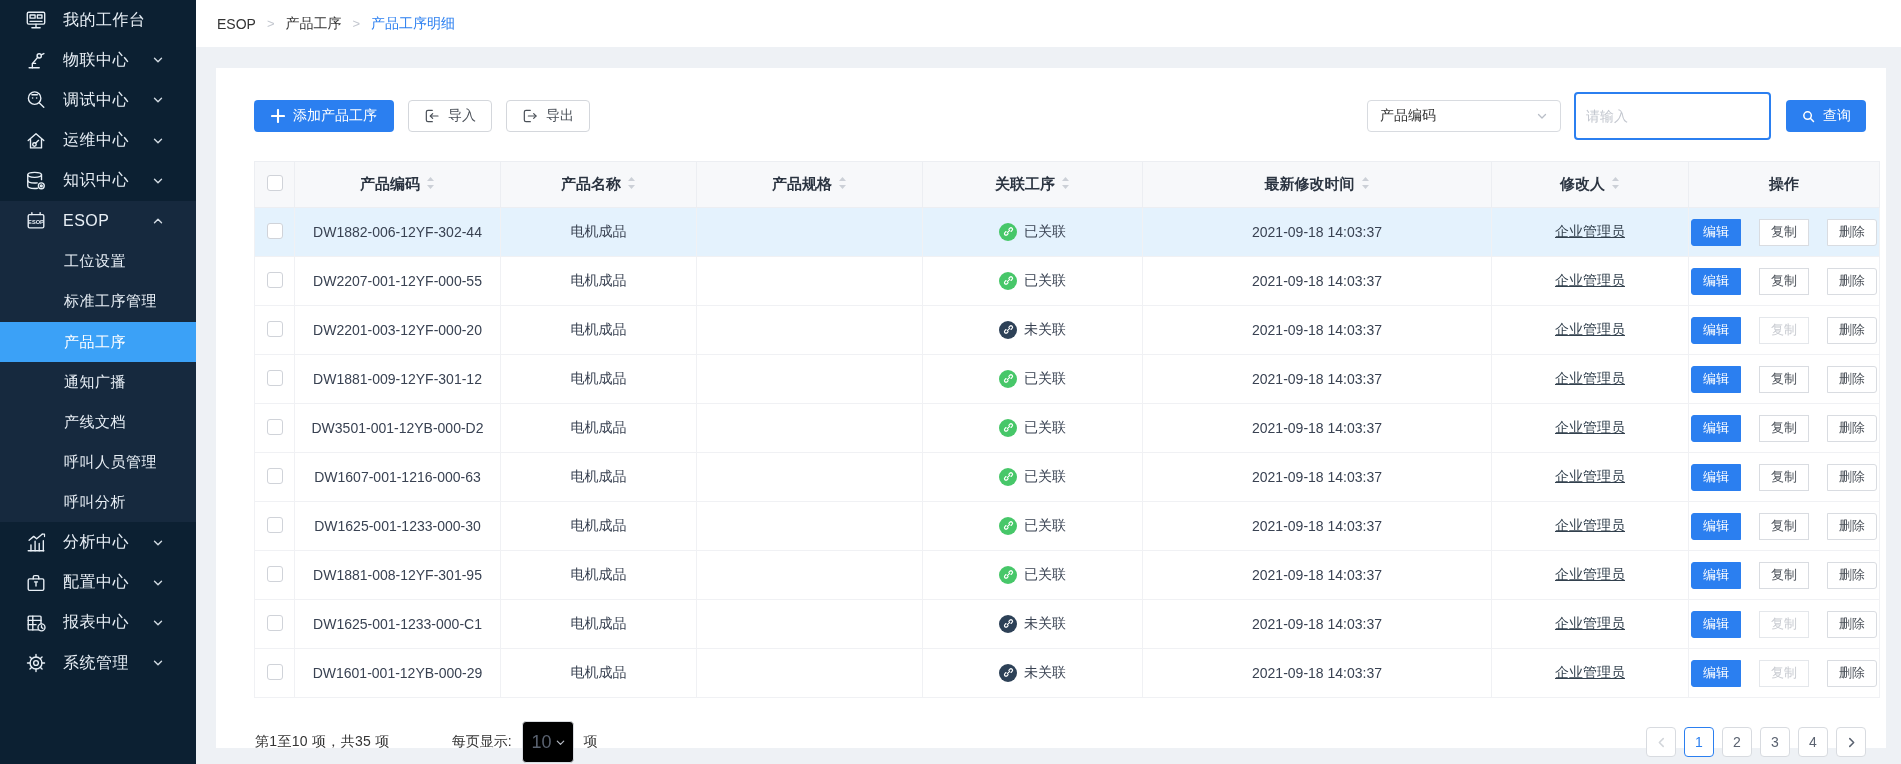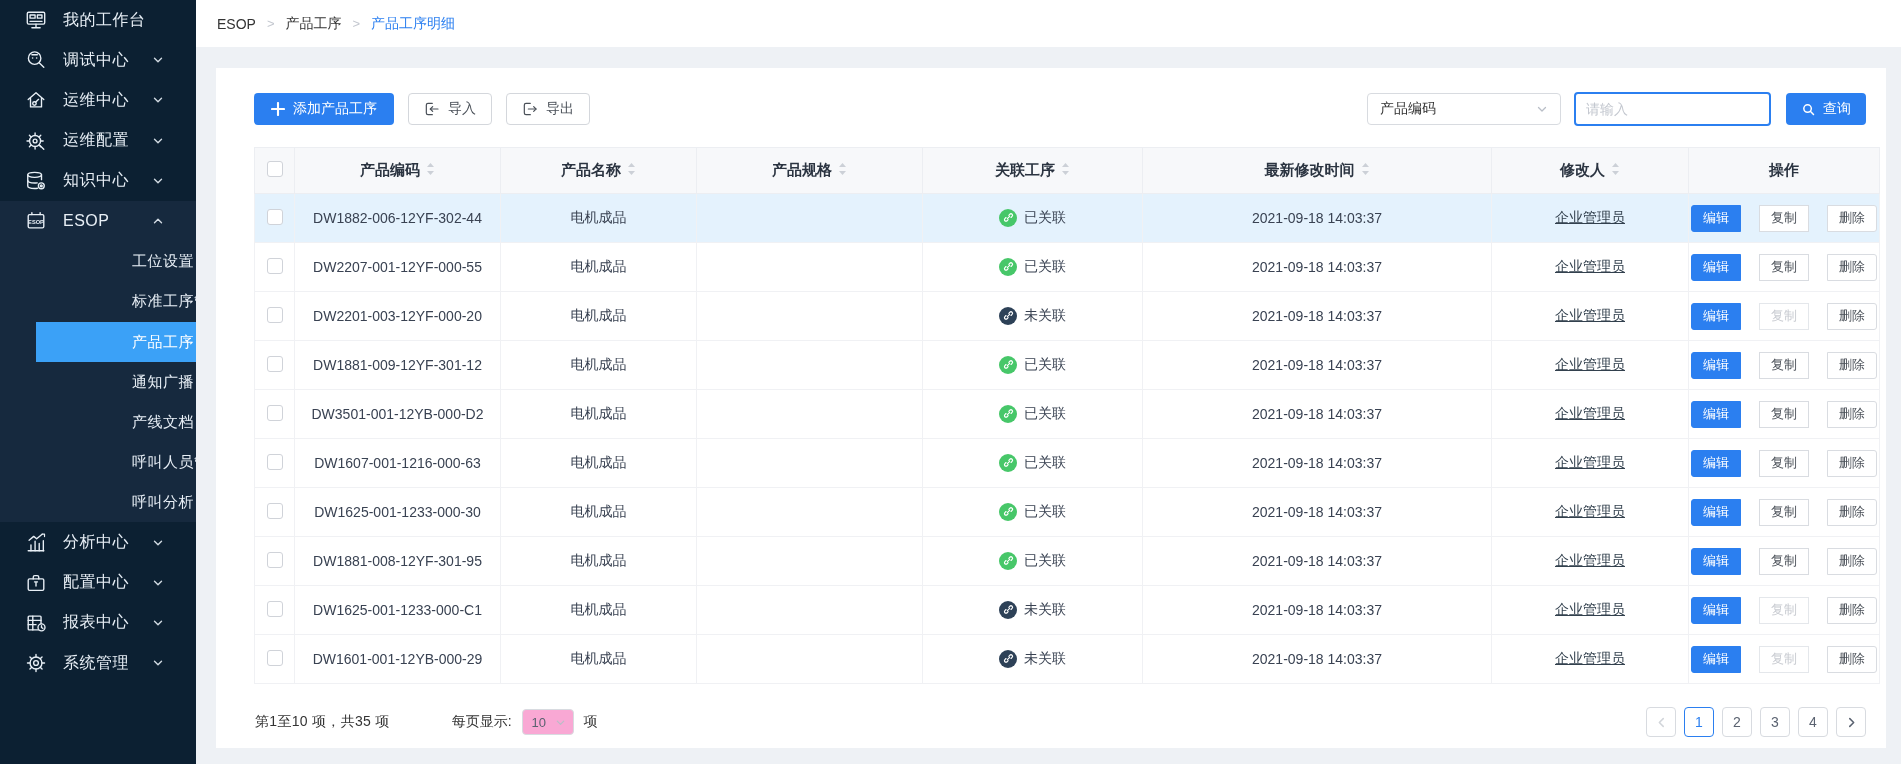--- a/index.html
+++ b/index.html
@@ -7,21 +7,21 @@
   body { font-family:"Liberation Sans","DejaVu Sans",sans-serif; background:#eef1f5; overflow:hidden; font-size:14px; color:#333; }
   .app { display:flex; width:100%; height:100%; }
 
   
   .sidebar { width:196px; flex:0 0 196px; background:#0c2032; color:#e8eff6; overflow:hidden; }
   .nav-item { height:40.2px; display:flex; align-items:center; padding:0 32px 0 24px; cursor:pointer; }
   .nav-item .ico { width:24px; height:24px; margin-right:15px; flex:0 0 24px; display:flex; align-items:center; justify-content:center; }
   .nav-item .lbl { font-size:16px; flex:1; white-space:nowrap; letter-spacing:.5px; }
   .nav-item .chev { display:flex; opacity:.9; }
   .esop-section { background:#16293e; }
-  .sub-item { height:40.2px; line-height:40.2px; padding-left:96px; font-size:15px; cursor:pointer; white-space:nowrap; letter-spacing:.5px;margin-left:36px; }
+  .sub-item { height:40.2px; line-height:40.2px; padding-left:64px; font-size:15px; cursor:pointer; white-space:nowrap; letter-spacing:.5px; }
   .sub-item.active { background:#3ba1f7; color:#fff; }
 
   
   .main { flex:1; display:flex; flex-direction:column; min-width:0; }
   .crumb-bar { height:47px; flex:0 0 47px; background:#fff; display:flex; align-items:center; padding-left:21px; }
   .crumb { font-size:14px; color:#333; }
   .crumb.link { cursor:pointer; }
   .crumb.current { color:#2b7ff0; }
   .crumb-sep { color:#c3c7cf; margin:0 11px; font-size:13px; }
   .content { flex:1; padding:21px 15px 16px 20px; min-height:0; }
@@ -29,21 +29,21 @@
 
   
   .toolbar { display:flex; align-items:center; flex:0 0 auto; }
   .btn { height:32px; border-radius:4px; display:inline-flex; align-items:center; justify-content:center; font-size:14px; cursor:pointer; border:1px solid transparent; background:#fff; font-family:inherit; }
   .btn .i { display:inline-flex; margin-right:8px; }
   .btn-primary { background:#2b7ff0; color:#fff; padding:0 16px; }
   .btn-plain { border-color:#d4d7dc; color:#4a5058; padding:0 15px; margin-left:14px; }
   .spacer { flex:1; }
   .search-select { width:194px; height:32px; border:1px solid #d8dbe0; border-radius:4px; display:flex; align-items:center; justify-content:space-between; padding:0 12px; color:#333; cursor:pointer; margin-right:13px; background:#fff; }
   .selchev { display:inline-flex; color:#b9bec7; }
-  .search-input { width:197px; height:34px; border:2px solid #2b7ff0; border-radius:4px; padding:0 10px; font-size:14px; margin-right:15px; outline:none; color:#333; font-family:inherit; }
+  .search-input { width:197px; height:48px; border:2px solid #2b7ff0; border-radius:4px; padding:0 10px; font-size:14px; margin-right:15px; outline:none; color:#333; font-family:inherit; }
   .search-input::placeholder { color:#c3c7cf; }
   .btn-query { background:#2b7ff0; color:#fff; padding:0 14px; }
   .btn-query .i { margin-right:7px; }
 
   
   .tbl-wrap { margin-top:21px; flex:0 0 auto; }
   table { width:100%; border-collapse:collapse; table-layout:fixed; }
   thead th { background:#f7f8fa; height:46px; font-size:15px; font-weight:bold; color:#2b3441; border:1px solid #eceef2; text-align:center; }
   thead th .hcell { display:inline-flex; align-items:center; gap:6px; }
   tbody td { height:49px; border:1px solid #f0f1f4; text-align:center; color:#394252; font-size:14px; background:#fff; }
@@ -58,21 +58,21 @@
   .op { height:27px; padding:0 11px; font-size:13px; display:inline-flex; align-items:center; border:1px solid #d9dce1; background:#fff; color:#4a5058; cursor:pointer; font-family:inherit; }
   .op + .op { margin-left:18px; }
   .op.edit { background:#2b7ff0; border-color:#2b7ff0; color:#fff; border-radius:3px 0 0 3px; }
   .op.del { border-radius:0 3px 3px 0; }
   .op.disabled { color:#c8cbd1; border-color:#e4e7eb; cursor:not-allowed; }
 
   
   .tfoot { display:flex; align-items:center; padding:23px 0 0 1px; }
   .summary { color:#333; letter-spacing:.3px; }
   .perpage { display:flex; align-items:center; margin-left:62px; gap:10px; color:#333; }
-  .pp-select { width:52px; height:26px; border:1px solid #d8dbe0; border-radius:4px; display:flex; align-items:center; justify-content:space-between; padding:0 7px 0 9px; color:#5a6270; font-size:13px; cursor:pointer; background:#f9a8d4; }
+  .pp-select { width:52px; height:42px; border:1px solid #d8dbe0; border-radius:4px; display:flex; align-items:center; justify-content:space-between; padding:0 7px 0 9px; color:#5a6270; font-size:18px; cursor:pointer; background:#000000; }
   .pager { margin-left:auto; display:flex; gap:8px; }
   .pg { min-width:30px; height:30px; border:1px solid #d8dbe0; border-radius:4px; background:#fff; display:flex; align-items:center; justify-content:center; font-size:14px; color:#5a6270; cursor:pointer; }
   .pg.active { border-color:#2b7ff0; color:#2b7ff0; }
   .pg.disabled { color:#d2d5da; cursor:default; }
   .pg .selchev { color:inherit; }
 </style>
 </head>
 <body>
 
 <div class="app">
@@ -84,20 +84,37 @@
             <rect x="5.5" y="6.5" width="5.5" height="3.5"></rect>
             <rect x="13.5" y="6.5" width="5" height="3.5"></rect>
             <path d="M5.5 13.5h13M12 16.5v3.5M7.5 20.5h9"></path>
           </svg>
         </span>
         <span class="lbl">我的工作台</span>
       </div>
       <div class="nav-item">
         <span class="ico">
           <svg width="22" height="22" viewBox="0 0 24 24" fill="none" stroke="#e8eff6" stroke-width="1.5" stroke-linecap="round" stroke-linejoin="round">
+            <path d="M4.5 20.5h11"></path>
+            <path d="M8 20.5v-4.8h3.5"></path>
+            <path d="M8.5 15.5 14 8.8"></path>
+            <circle cx="15.5" cy="7.5" r="2.3"></circle>
+            <path d="M17.6 6.3l3-1.3"></path>
+          </svg>
+        </span>
+        <span class="lbl">物联中心</span>
+        <span class="chev">
+          <svg width="12" height="12" viewBox="0 0 12 12">
+            <path d="M2.5 4.3 6 7.8l3.5-3.5" stroke="currentColor" stroke-width="1.4" fill="none" stroke-linecap="round" stroke-linejoin="round"></path>
+          </svg>
+        </span>
+      </div>
+      <div class="nav-item">
+        <span class="ico">
+          <svg width="22" height="22" viewBox="0 0 24 24" fill="none" stroke="#e8eff6" stroke-width="1.5" stroke-linecap="round" stroke-linejoin="round">
             <circle cx="10.5" cy="10" r="6.8"></circle>
             <path d="M15.7 15.2 20.5 20"></path>
             <circle cx="8.3" cy="9.8" r="0.9" fill="#e8eff6" stroke="none"></circle>
             <circle cx="12.7" cy="9.8" r="0.9" fill="#e8eff6" stroke="none"></circle>
             <path d="M7.5 6.3h6"></path>
           </svg>
         </span>
         <span class="lbl">调试中心</span>
         <span class="chev">
           <svg width="12" height="12" viewBox="0 0 12 12">
@@ -108,36 +125,20 @@
       <div class="nav-item">
         <span class="ico">
           <svg width="22" height="22" viewBox="0 0 24 24" fill="none" stroke="#e8eff6" stroke-width="1.5" stroke-linecap="round" stroke-linejoin="round">
             <path d="M3.5 11.5 12 4l8.5 7.5"></path>
             <path d="M6 10.2v9.3h12v-9.3"></path>
             <circle cx="10.3" cy="15.8" r="1.9"></circle>
             <path d="M11.8 14.3l3-3"></path>
           </svg>
         </span>
         <span class="lbl">运维中心</span>
-        <span class="chev">
-          <svg width="12" height="12" viewBox="0 0 12 12">
-            <path d="M2.5 4.3 6 7.8l3.5-3.5" stroke="currentColor" stroke-width="1.4" fill="none" stroke-linecap="round" stroke-linejoin="round"></path>
-          </svg>
-        </span>
-      </div>
-      <div class="nav-item">
-        <span class="ico">
-          <svg width="22" height="22" viewBox="0 0 24 24" fill="none" stroke="#e8eff6" stroke-width="1.5" stroke-linecap="round" stroke-linejoin="round">
-            <circle cx="11" cy="12" r="6"></circle>
-            <circle cx="11" cy="12" r="2.1"></circle>
-            <path d="M11 3.2v2.6M11 18.2v2.6M2.2 12h2.6M17.2 12h2.6M4.8 5.8l1.8 1.8M15.4 16.4l1.8 1.8M17.2 5.8l-1.8 1.8M6.6 16.4l-1.8 1.8"></path>
-            <path d="M16.3 16.8l4.2 4.2"></path>
-          </svg>
-        </span>
-        <span class="lbl">运维配置</span>
         <span class="chev">
           <svg width="12" height="12" viewBox="0 0 12 12">
             <path d="M2.5 4.3 6 7.8l3.5-3.5" stroke="currentColor" stroke-width="1.4" fill="none" stroke-linecap="round" stroke-linejoin="round"></path>
           </svg>
         </span>
       </div>
       <div class="nav-item">
         <span class="ico">
           <svg width="22" height="22" viewBox="0 0 24 24" fill="none" stroke="#e8eff6" stroke-width="1.5" stroke-linecap="round" stroke-linejoin="round">
             <ellipse cx="10.5" cy="5.3" rx="7.5" ry="2.7"></ellipse>

